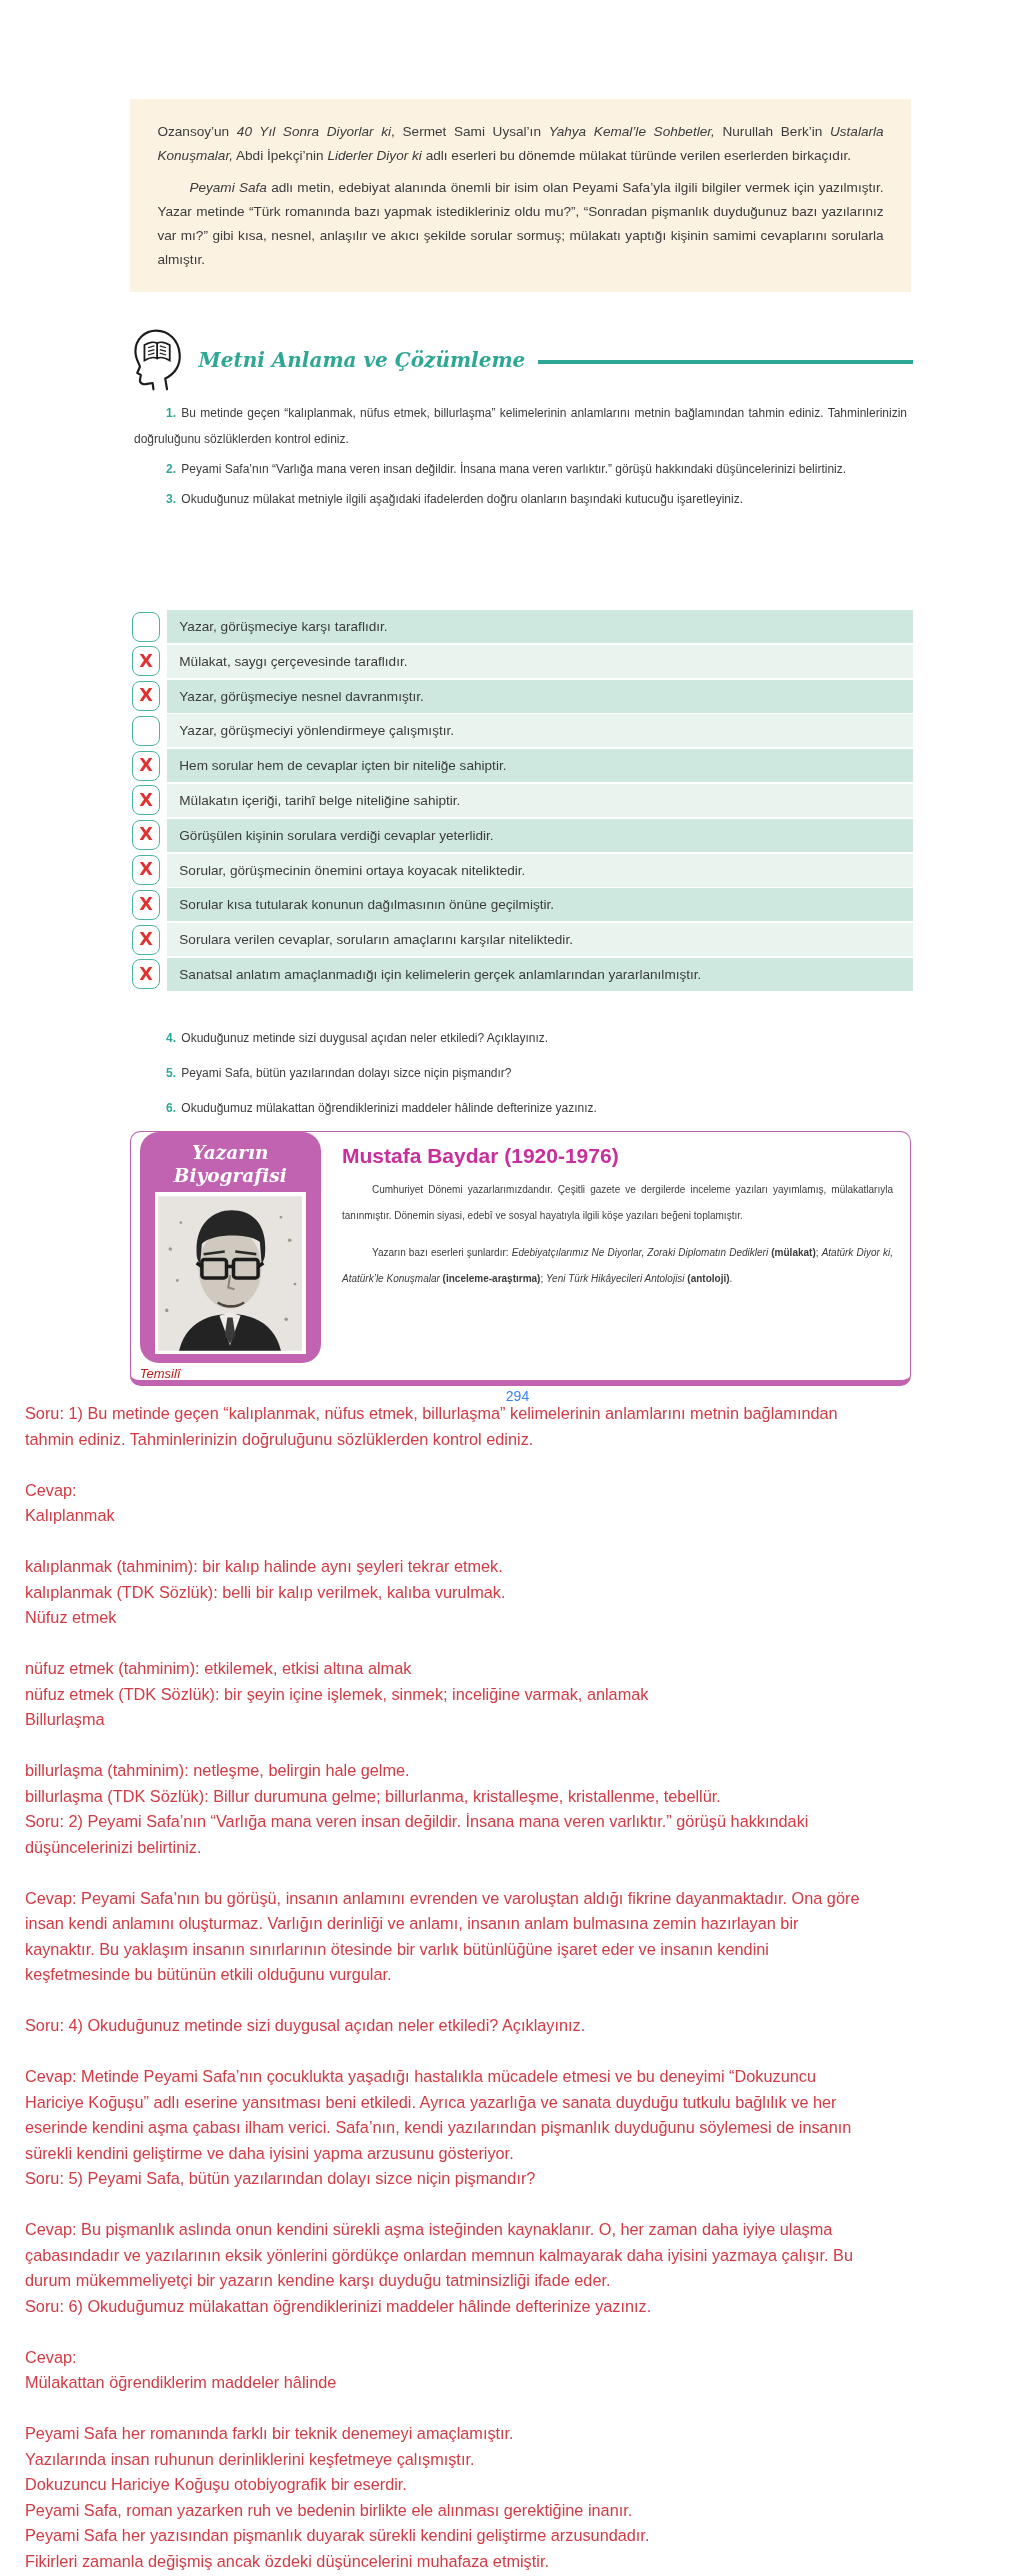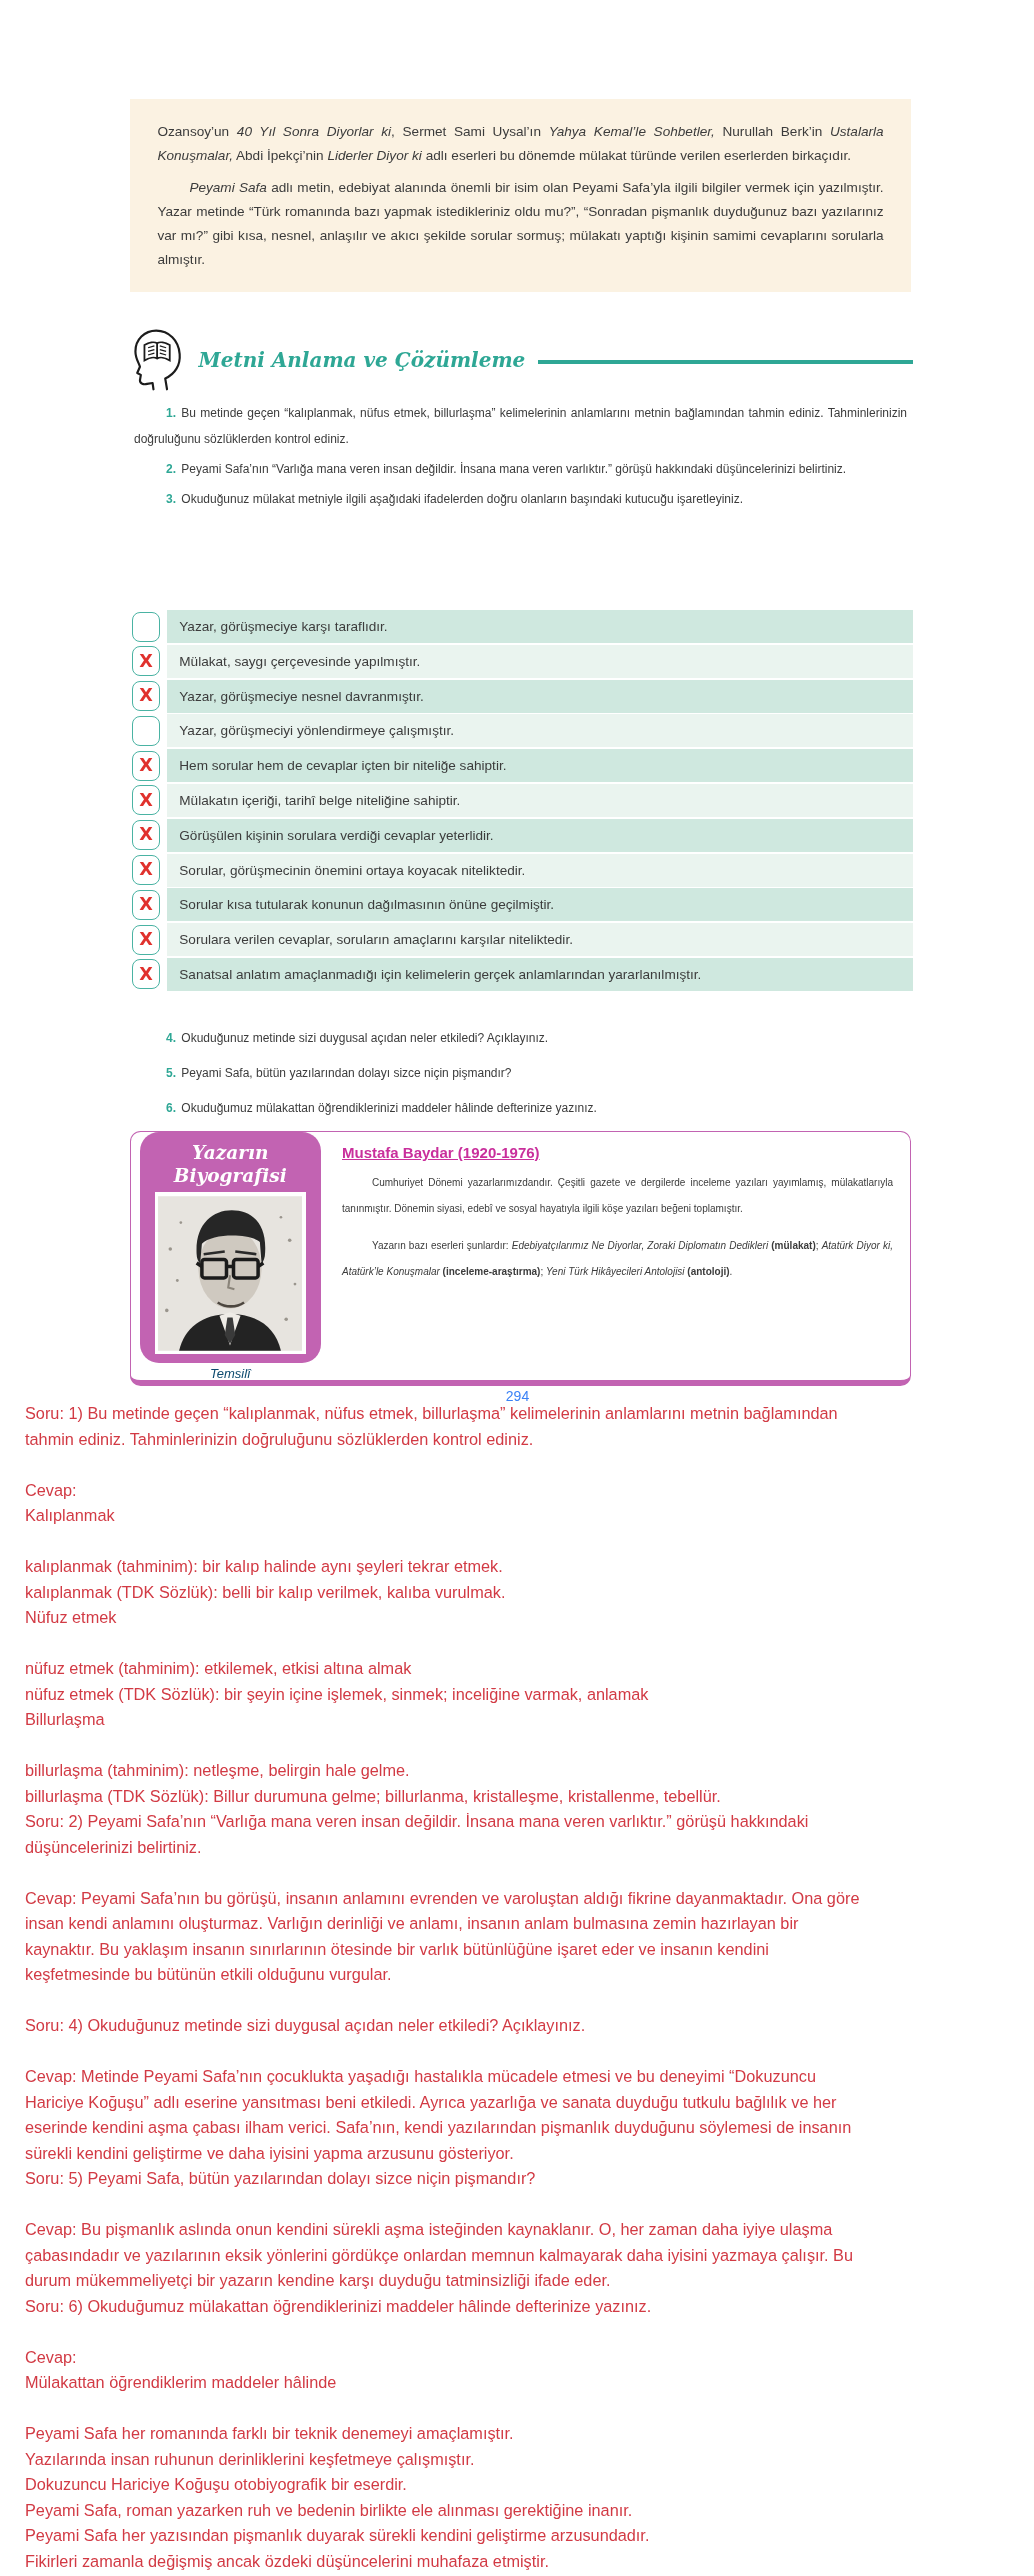--- a/index.html
+++ b/index.html
@@ -38,24 +38,24 @@
 
   
   .bio-box{position:absolute;left:130px;top:1131px;width:781px;height:255px;box-sizing:border-box;
            background:#fff;border:1.8px solid #c263b2;border-bottom:6.2px solid #c263b2;border-radius:10.6px;}
   .bio-panel{position:absolute;left:8.8px;top:0px;width:181px;height:231px;background:#c263b2;
              border-radius:19px;text-align:center;}
   .bio-panel-title{width:132px;margin:8.8px auto 0 auto;color:#fff;font-family:"DejaVu Serif",serif;
                    font-style:italic;font-weight:bold;font-size:18.5px;line-height:23px;}
   .bio-photo{width:151px;height:162px;margin:5.3px auto 0 auto;background:#fff;padding:3.5px;box-sizing:border-box;}
   .bio-photo svg{display:block;width:144px;height:155px;}
-  .bio-caption{position:absolute;left:8.8px;top:234px;width:181px;text-align:center;
-               font-style:italic;font-size:13px;color:#0c4a6e;}
+  .bio-caption{position:absolute;left:8.8px;top:234px;width:181px;text-align:left;
+               font-style:italic;font-size:13px;color:#b91c1c;}
   .bio-content{position:absolute;left:211px;top:12.3px;width:551px;}
-  .bio-title{margin:0 0 8.8px 0;font-size:15px;font-weight:bold;color:#c92f9c;text-decoration:underline;}
+  .bio-title{margin:0 0 8.8px 0;font-size:21px;font-weight:bold;color:#c92f9c;}
   .bio-content p{margin:0 0 10.6px 0;font-size:10px;line-height:26px;text-align:justify;text-indent:30px;}
 
   .page-number{position:absolute;left:0;top:1388px;width:1035px;text-align:center;font-size:14px;
                color:#3b82f6;z-index:3;}
 
   
   .answers{position:absolute;left:25px;top:1401px;width:994px;color:#d23a44;font-size:16.3px;z-index:2;}
   .ans-line{min-height:25.5px;line-height:25.5px;white-space:nowrap;}
 </style>
 </head>
@@ -91,21 +91,21 @@
     <div class="chk-row">
       <span class="checkbox">
           <span class="chk-mark"></span>
         </span>
       <span class="chk-label">Yazar, görüşmeciye karşı taraflıdır.</span>
     </div>
     <div class="chk-row alt">
       <span class="checkbox">
           <span class="chk-mark">X</span>
         </span>
-      <span class="chk-label">Mülakat, saygı çerçevesinde yapılmıştır.</span>
+      <span class="chk-label">Mülakat, saygı çerçevesinde taraflıdır.</span>
     </div>
     <div class="chk-row">
       <span class="checkbox">
           <span class="chk-mark">X</span>
         </span>
       <span class="chk-label">Yazar, görüşmeciye nesnel davranmıştır.</span>
     </div>
     <div class="chk-row alt">
       <span class="checkbox">
           <span class="chk-mark"></span>

